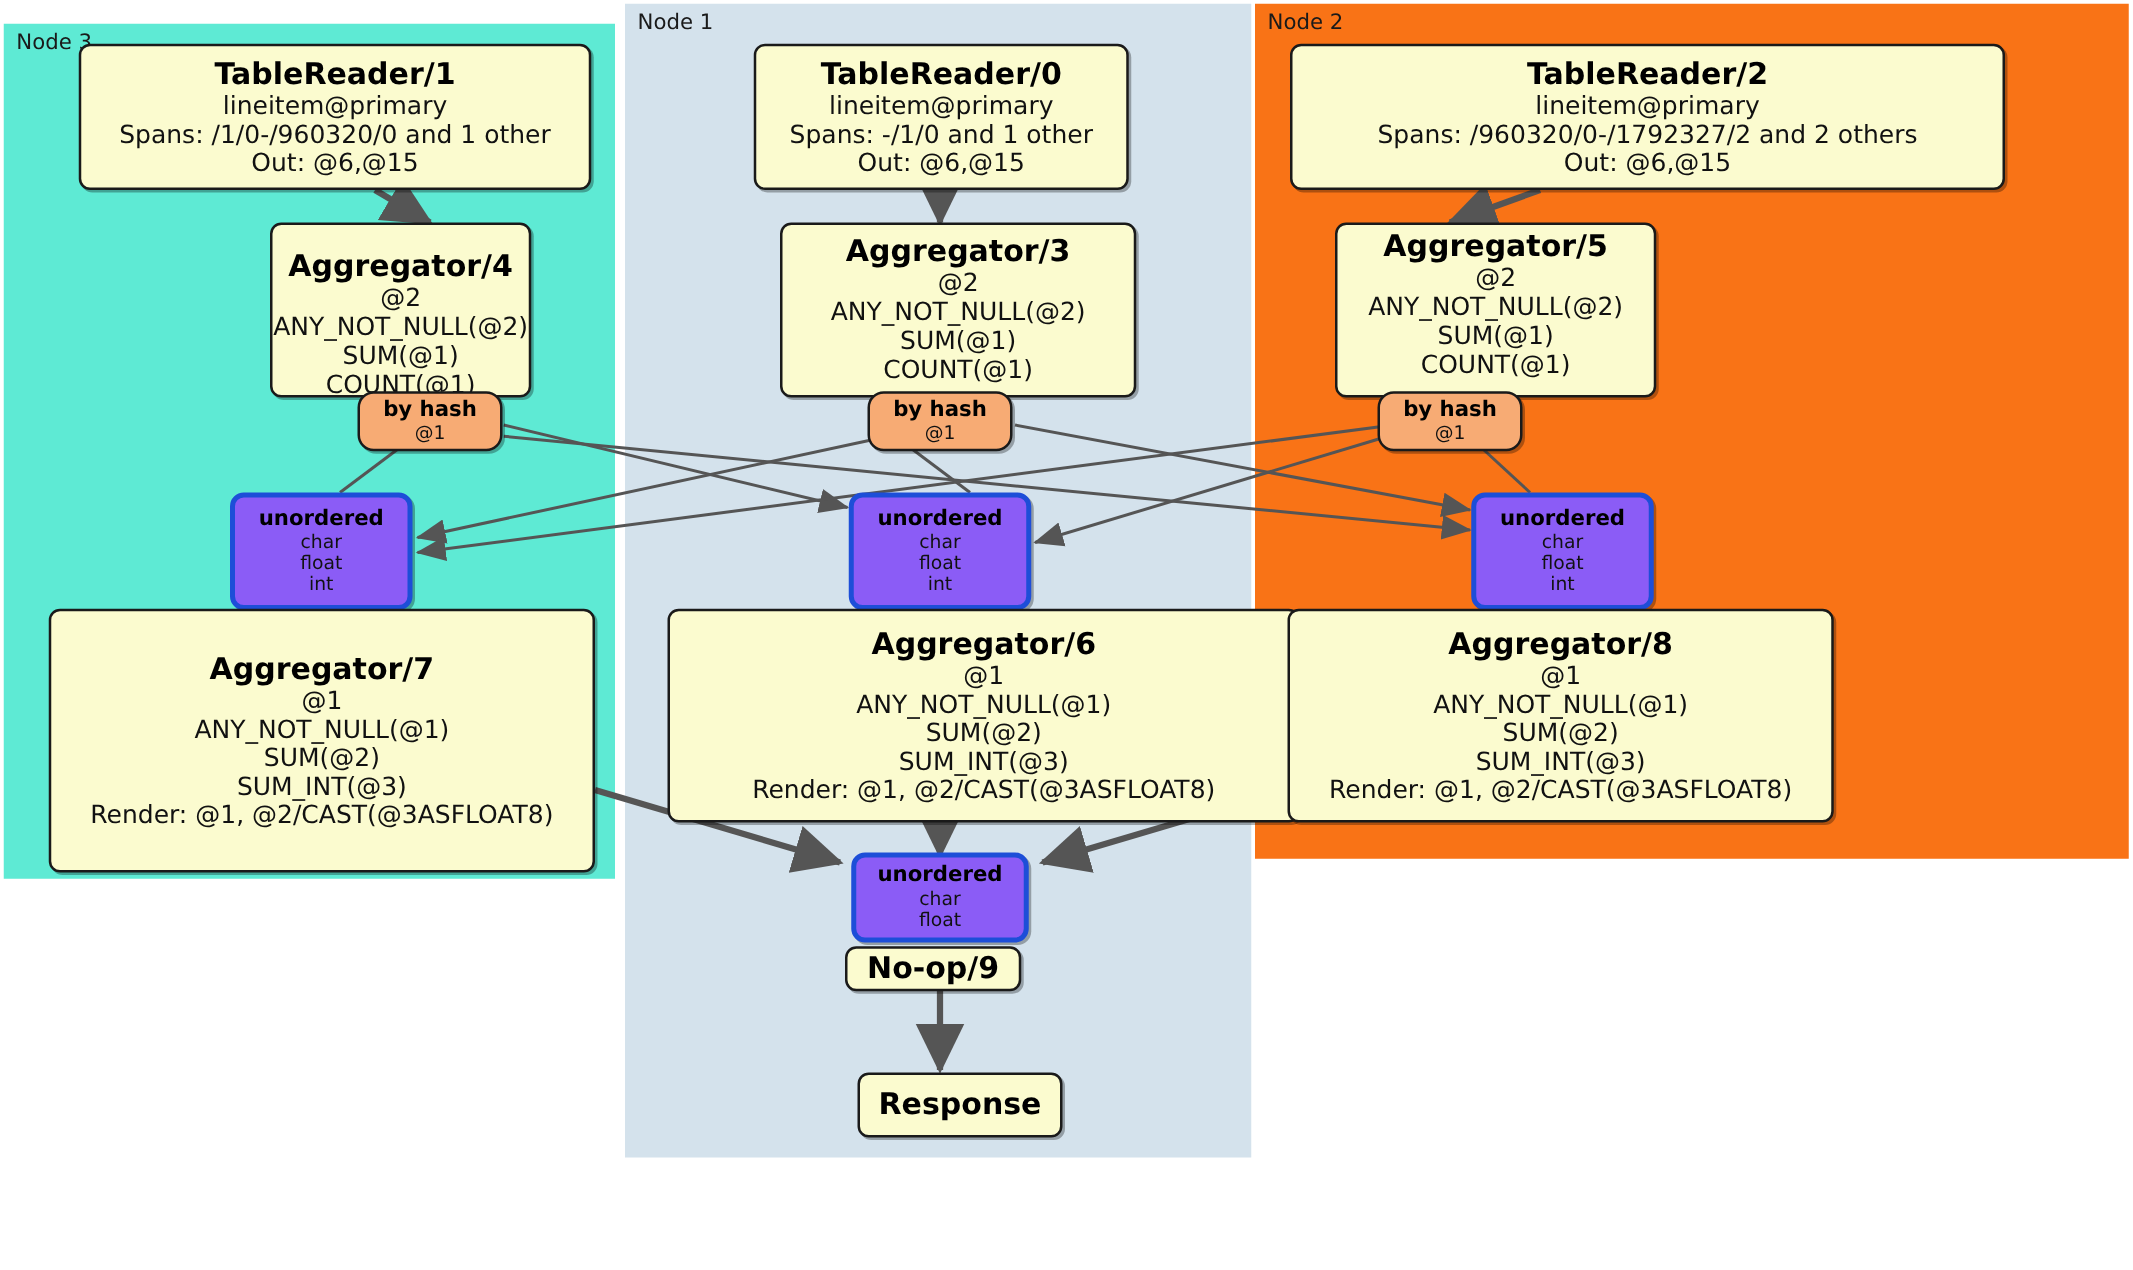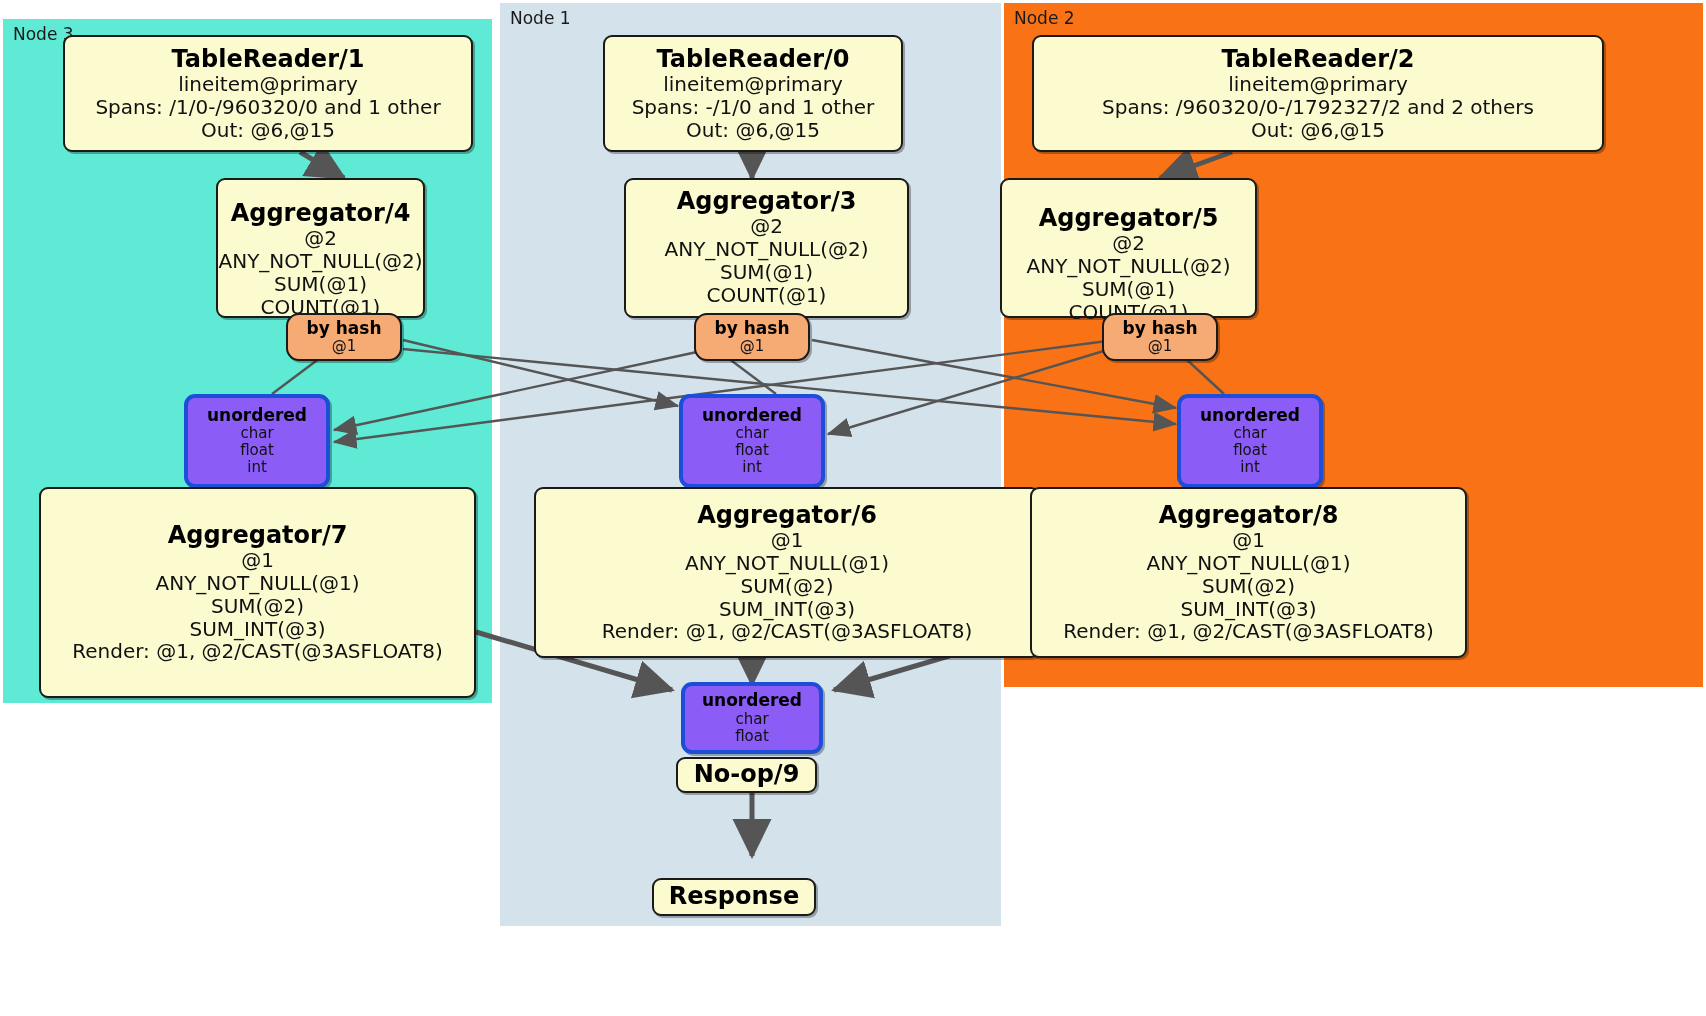--- a/index.html
+++ b/index.html
@@ -167,21 +167,21 @@
   </div>
 
   <div class="box proc" style="left:624px; top:178px; width:285px; height:140px; justify-content:flex-start; padding-top:8px;">
     <div class="title">Aggregator/3</div>
     <div class="detail">@2</div>
     <div class="detail">ANY_NOT_NULL(@2)</div>
     <div class="detail">SUM(@1)</div>
     <div class="detail">COUNT(@1)</div>
   </div>
 
-  <div class="box proc" style="left:1000px; top:178px; width:257px; height:140px; justify-content:flex-start; padding-top:25px;">
+  <div class="box proc" style="left:1068px; top:178px; width:257px; height:140px; justify-content:flex-start; padding-top:4px;">
     <div class="title">Aggregator/5</div>
     <div class="detail">@2</div>
     <div class="detail">ANY_NOT_NULL(@2)</div>
     <div class="detail">SUM(@1)</div>
     <div class="detail">COUNT(@1)</div>
   </div>
 
   <div class="box router" style="left:286px; top:313px; width:116px; height:48px;">
     <div class="title-sm">by hash</div>
     <div class="detail-sm">@1</div>
@@ -248,17 +248,17 @@
   <div class="box sync" style="left:681px; top:682px; width:142px; height:72px;">
     <div class="title-sm">unordered</div>
     <div class="detail-sm">char</div>
     <div class="detail-sm">float</div>
   </div>
 
   <div class="box proc" style="left:676px; top:757px; width:141px; height:36px;">
     <div class="title">No-op/9</div>
   </div>
 
-  <div class="box proc" style="left:652px; top:858px; width:164px; height:38px;margin-top:20px;">
+  <div class="box proc" style="left:686px; top:858px; width:164px; height:52px;">
     <div class="title">Response</div>
   </div>
 
 </div>
 
 </body></html>

